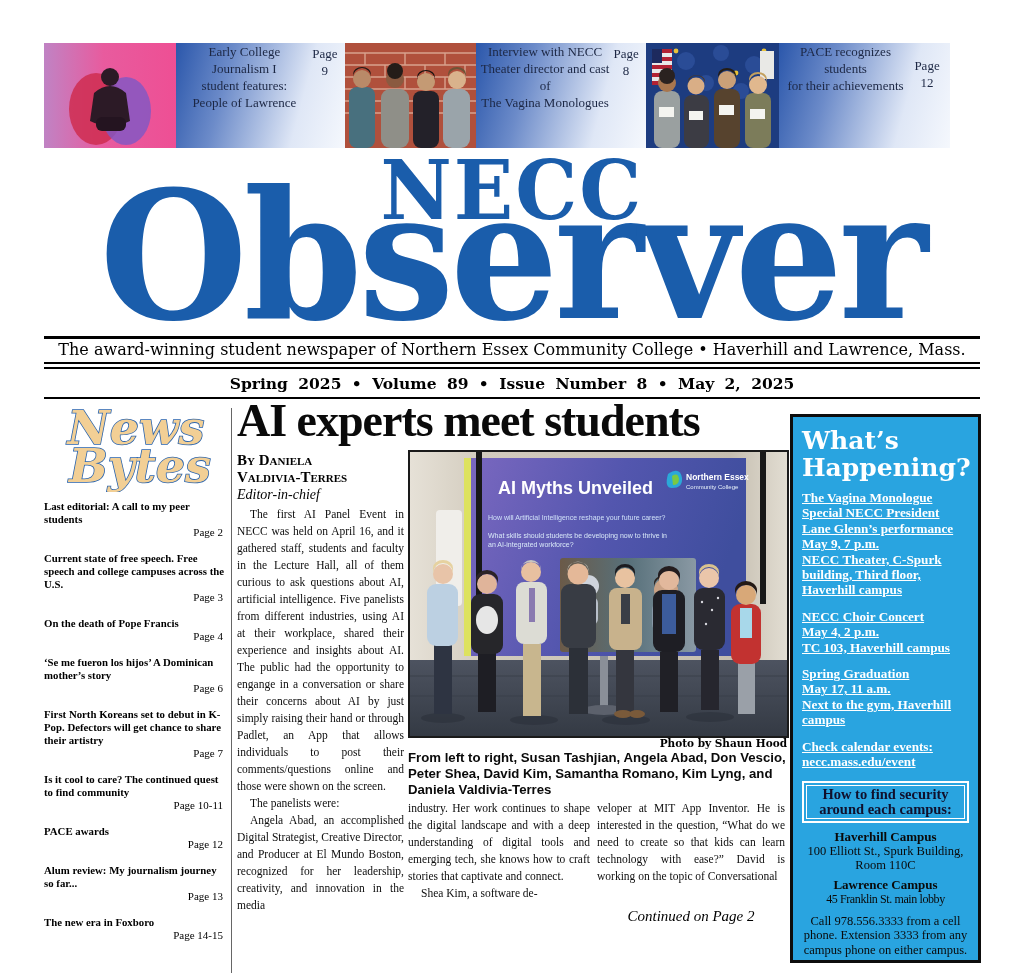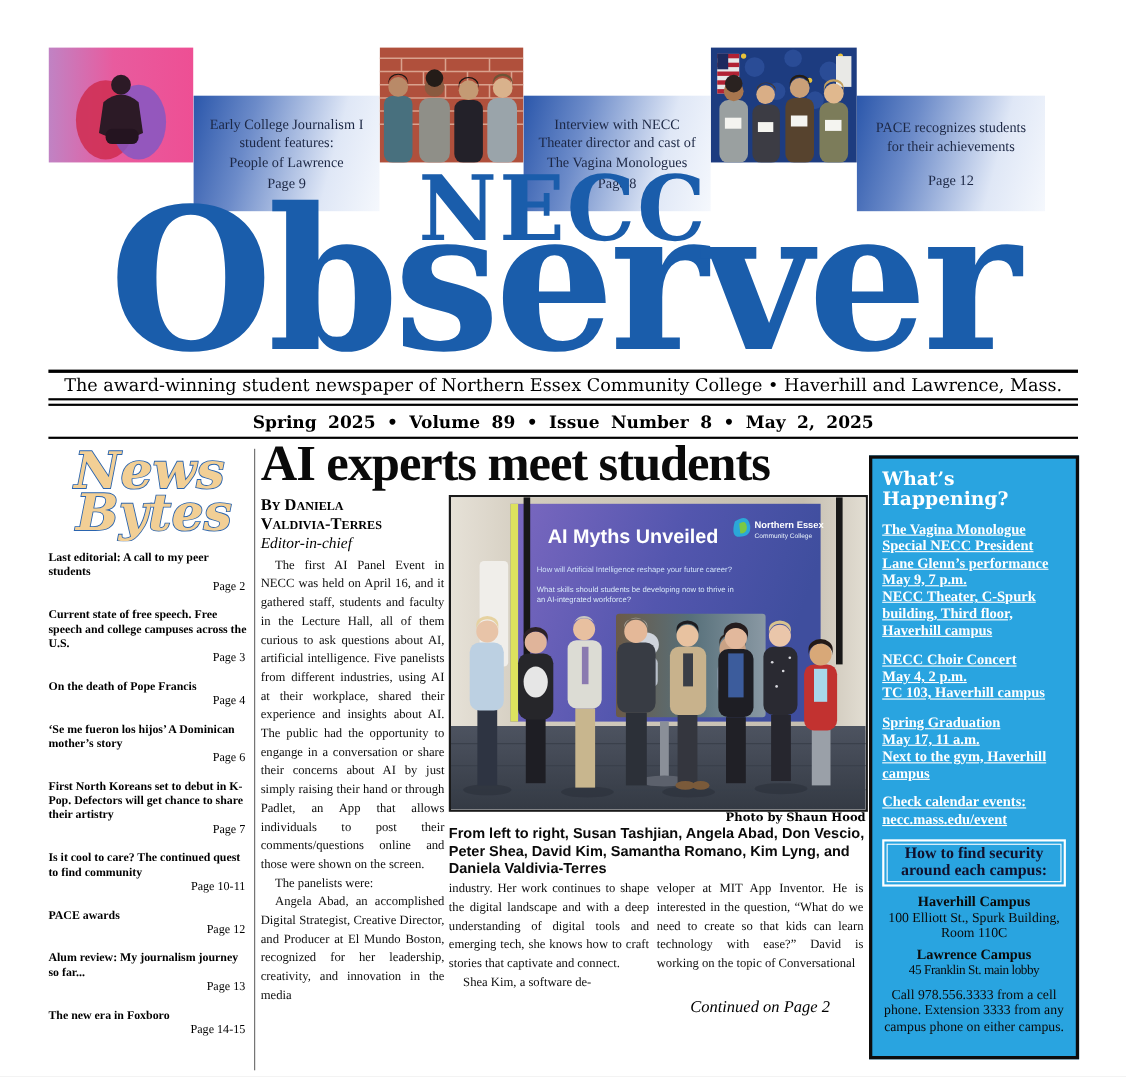--- a/index.html
+++ b/index.html
@@ -3,24 +3,24 @@
 <meta charset="utf-8">
 <style>
   html,body{margin:0;padding:0;background:#888;}
   .page{position:relative;width:1024px;height:979px;background:#ffffff;margin:0 auto;
         font-family:"Liberation Serif",serif;color:#111;overflow:hidden;}
   .abs{position:absolute;}
 
   
   .teasers{position:absolute;left:44px;top:43px;width:906px;height:105px;display:flex;}
   .teaser-img{height:105px;position:relative;overflow:hidden;}
-  .teaser-text{height:105px;display:flex;flex-direction:column;justify-content:center;
+  .teaser-text{height:105px;display:flex;justify-content:center;
     text-align:center;font-size:13px;line-height:1.32;color:#1c2744;
     background:linear-gradient(105deg,#2b57ab 0%,#6c8bc9 30%,#dfe7f6 72%,#f5f8fd 100%);
-    white-space:pre-line;padding:0 4px;box-sizing:border-box;margin-top:44px;}
+    white-space:pre-line;padding:0 4px;box-sizing:border-box;}
   .teaser-page{margin-top:2px;}
   .teaser-page.gap{margin-top:14px;}
 
   
   .mast-kicker{left:0;right:0;top:150px;text-align:center;line-height:1;
     font-family:"DejaVu Serif",serif;font-weight:bold;font-size:78px;letter-spacing:2px;color:#1a5dab;}
   .mast-kicker span{display:inline-block;transform:scaleY(1.05);transform-origin:center top;}
   .mast-title{left:0;right:0;top:166px;text-align:center;line-height:1;
     font-family:"DejaVu Serif",serif;font-weight:bold;font-size:170px;letter-spacing:-4px;color:#1a5dab;}
   .mast-title span{display:inline-block;transform:scaleY(1.05);transform-origin:center top;}
@@ -56,21 +56,21 @@
 
   .photo{left:408px;top:450px;width:377px;height:284px;border:2px solid #1a1a1a;box-sizing:content-box;}
   .credit{left:408px;top:737px;width:379px;text-align:right;
     font-family:"DejaVu Serif",serif;font-weight:bold;font-size:10.5px;color:#000;}
   .caption{left:408px;top:750px;width:379px;font-family:"Liberation Sans",sans-serif;
     font-weight:bold;font-size:13.2px;line-height:16px;color:#0a0a0a;}
 
   
   .sidebar{left:790px;top:414px;width:191px;height:549px;background:#29a4e0;
     border:3px solid #0d0d0d;box-sizing:border-box;padding:10px 9px 8px 9px;}
-  .sb-title{font-family:"DejaVu Serif",serif;font-weight:bold;font-size:17px;line-height:1.08;
+  .sb-title{font-family:"DejaVu Serif",serif;font-weight:bold;font-size:25px;line-height:1.08;
     color:#ffffff;margin-bottom:9px;}
   .sb-event{font-weight:bold;font-size:13.2px;line-height:15.4px;color:#ffffff;
     white-space:pre-line;margin-bottom:11px;text-decoration:underline;}
   .sb-security{border:2px solid #fff;padding:2px;margin:2px 0 7px 0;}
   .sb-security-inner{border:1px solid #fff;padding:1px 2px;text-align:center;
     font-weight:bold;font-size:14.5px;line-height:1.05;color:#10102c;white-space:pre-line;}
   .sb-campus-name{font-weight:bold;font-size:13px;text-align:center;color:#0a0a0a;line-height:1.1;}
   .sb-campus-addr{font-size:12.5px;text-align:center;color:#0a0a0a;line-height:1.12;margin-bottom:6px;}
   .sb-campus-addr.narrow{font-size:12px;letter-spacing:-0.4px;}
   .sb-phone{font-size:12.5px;text-align:center;color:#0a0a0a;line-height:1.16;margin-top:8px;}

